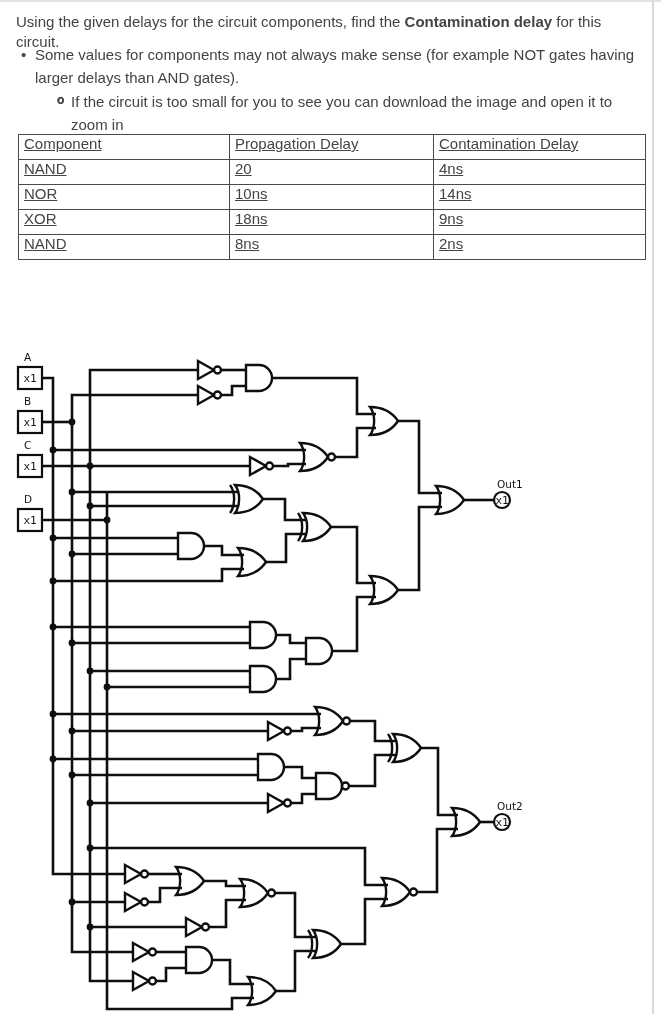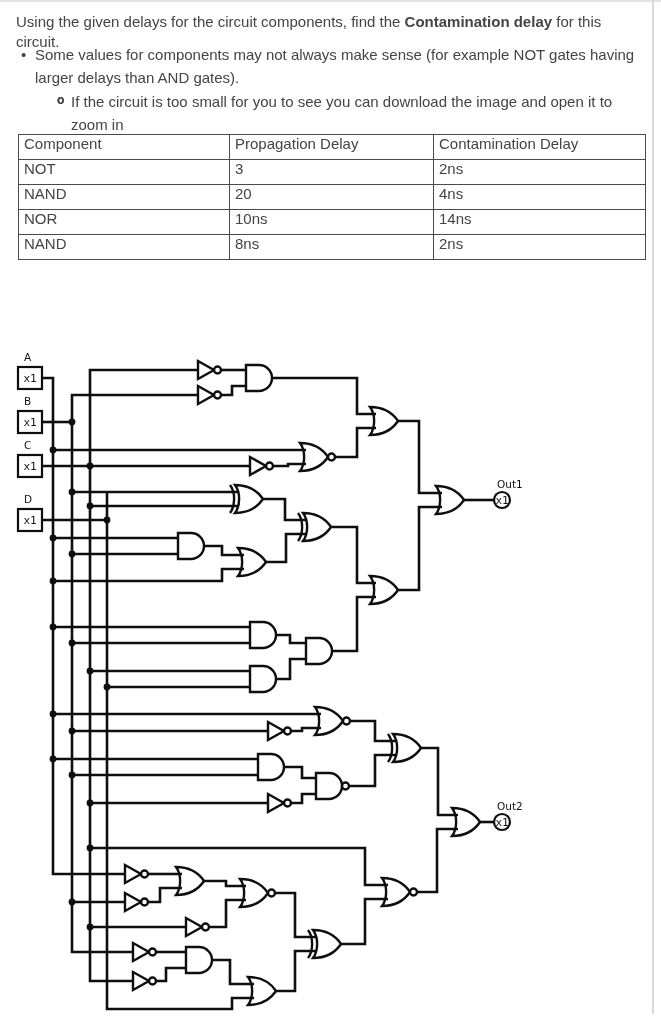--- a/index.html
+++ b/index.html
@@ -11,21 +11,21 @@
   .title { position:absolute; top:12px; left:16px; right:26px; font-size:15px; line-height:20px; }
   .title b { font-weight:bold; }
   .bullets { position:absolute; top:43px; left:21px; width:618px; font-size:15px; line-height:23px; }
   .b-main { position:relative; padding-left:14px; }
   .b-main > .marker { position:absolute; left:0; top:0; font-size:15px; }
   .b-sub { position:relative; padding-left:14px; margin-left:36px; margin-top:1px; }
   .b-sub > .marker { position:absolute; left:0; top:-1px; font-size:12px; font-weight:bold; }
   table.delays { position:absolute; top:134px; left:18px; width:627px;
     border-collapse:collapse; table-layout:fixed; font-size:15px; }
   table.delays td { border:1px solid #4a4a4a; height:25px; padding:0 0 7px 5px;
-    vertical-align:middle; white-space:nowrap; overflow:hidden; }
+    vertical-align:middle; white-space:nowrap; overflow:hidden;text-decoration:underline; }
   svg.circuit { position:absolute; top:0; left:0; }
   .gate-shape { fill:#fff; stroke:#0e0e0e; stroke-width:2.4; }
   .gate-stub  { fill:none; stroke:#0e0e0e; stroke-width:2.4; }
   .wire { fill:none; stroke:#0e0e0e; stroke-width:2.6; }
   .dot  { fill:#0e0e0e; stroke:none; }
   .iobox { fill:#fff; stroke:#0e0e0e; stroke-width:2.2; }
   .iotext { font-family:"DejaVu Sans Mono","Liberation Mono",monospace; font-size:11px; fill:#111; }
   .iolabel { font-family:"DejaVu Sans","Liberation Sans",sans-serif; font-size:10.5px; fill:#111; }
 </style>
 </head>
@@ -57,33 +57,33 @@
         <col style="width:204px">
         <col style="width:212px">
       </colgroup>
     <tbody id="delay-table-body">
         <tr>
           <td>Component</td>
           <td>Propagation Delay</td>
           <td>Contamination Delay</td>
         </tr>
         <tr>
-          <td>NOT</td>
-          <td>3</td>
-          <td>2ns</td>
-        </tr>
-        <tr>
           <td>NAND</td>
           <td>20</td>
           <td>4ns</td>
         </tr>
         <tr>
           <td>NOR</td>
           <td>10ns</td>
           <td>14ns</td>
+        </tr>
+        <tr>
+          <td>XOR</td>
+          <td>18ns</td>
+          <td>9ns</td>
         </tr>
         <tr>
           <td>NAND</td>
           <td>8ns</td>
           <td>2ns</td>
         </tr>
       </tbody>
   </table>
 
   <svg class="circuit" width="661" height="1024" viewBox="0 0 661 1024">

